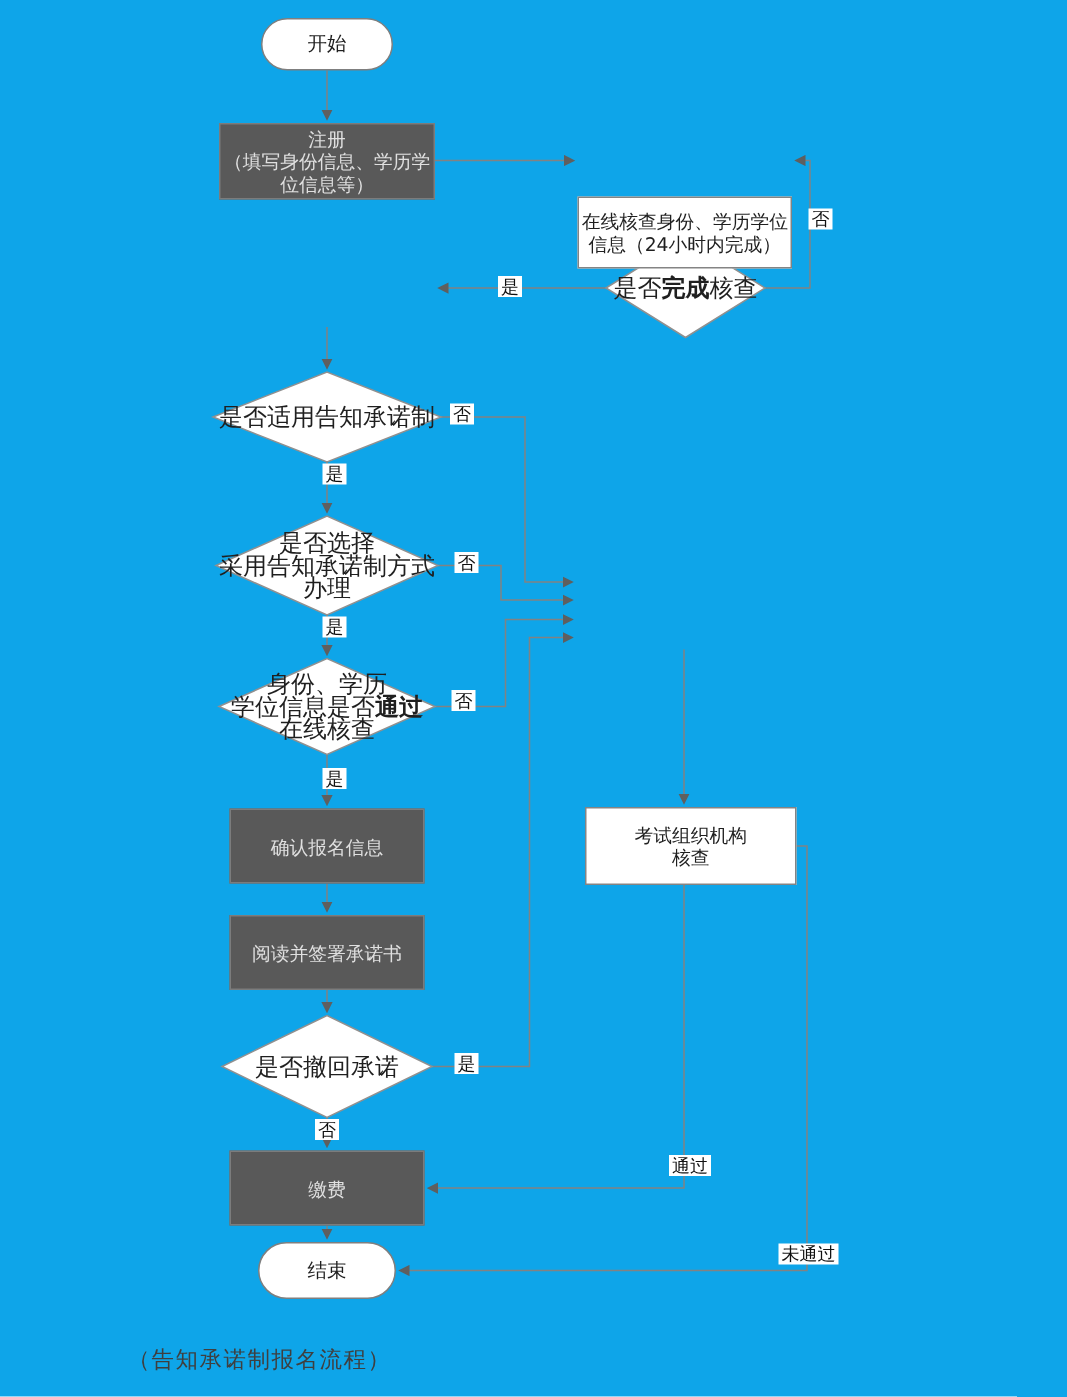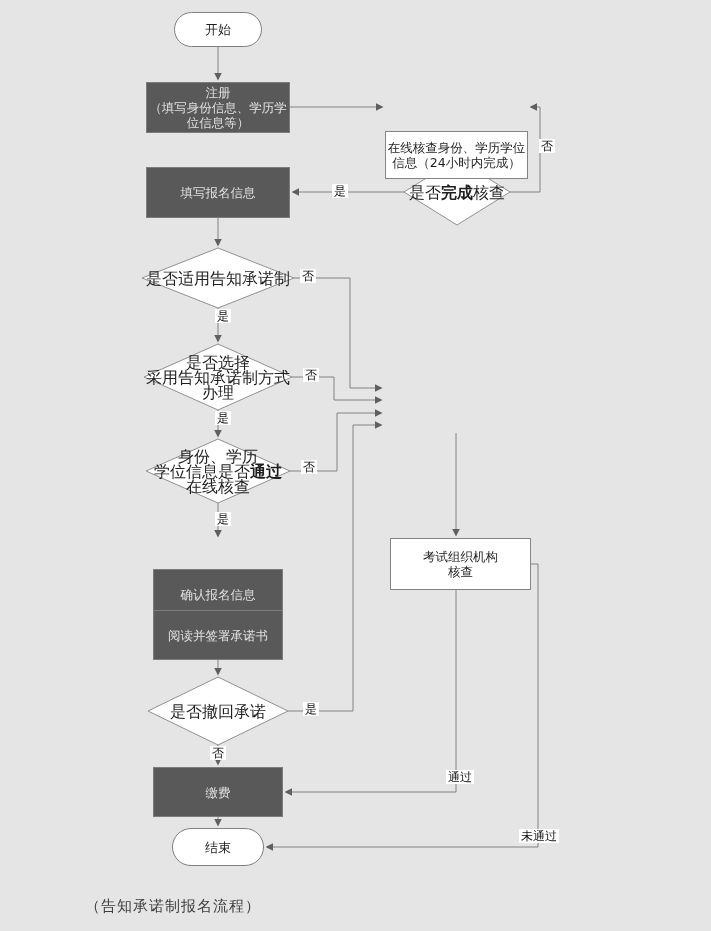--- a/index.html
+++ b/index.html
@@ -1,17 +1,17 @@
 <!DOCTYPE html>
 <html><head>
 <meta charset="utf-8">
 <style>
   html,body{margin:0;padding:0;background:#fff;}
   .canvas{
-    position:relative;width:711px;height:931px;background:#e5e5e5;overflow:hidden;
+    position:relative;width:711px;height:931px;background:#0ea5e9;overflow:hidden;
     font-family:"DejaVu Sans","Liberation Sans",sans-serif;
   }
   .wires{position:absolute;left:0;top:0;}
   .node{
     position:absolute;display:flex;flex-direction:column;align-items:center;justify-content:center;
     text-align:center;box-sizing:border-box;font-size:12.5px;line-height:15px;color:#1f1f1f;
   }
   .dark{background:#595959;border:1px solid #7c7c7c;color:#e0e0e0;}
   .light{background:#ffffff;border:1px solid #848484;}
   .capsule{background:#ffffff;border:1px solid #7f7f7f;border-radius:19px;font-size:13px;}
@@ -76,25 +76,22 @@
     <span>注册</span>
     <span>（填写身份信息、学历学</span>
     <span>位信息等）</span>
   </div>
 
   <div class="node light" style="left:385px;top:83px;width:143px;height:48px;margin-top:48px;">
     <span>在线核查身份、学历学位</span>
     <span>信息（24小时内完成）</span>
   </div>
 
-  <div class="node dark" style="left:146px;top:167px;width:144px;height:51px;">
-    <span>填写报名信息</span>
-  </div>
 
-  <div class="node dark" style="left:153px;top:569px;width:130px;height:50px;">
+  <div class="node dark" style="left:153px;top:539px;width:130px;height:50px;">
     <span>确认报名信息</span>
   </div>
 
   <div class="node dark" style="left:153px;top:610px;width:130px;height:50px;">
     <span>阅读并签署承诺书</span>
   </div>
 
   <div class="node dark" style="left:153px;top:767px;width:130px;height:50px;">
     <span>缴费</span>
   </div>

